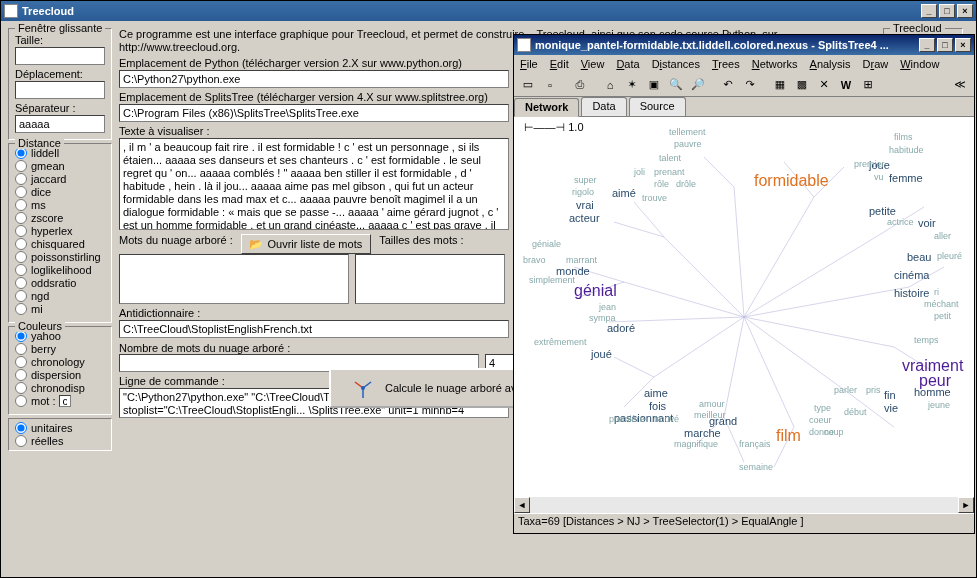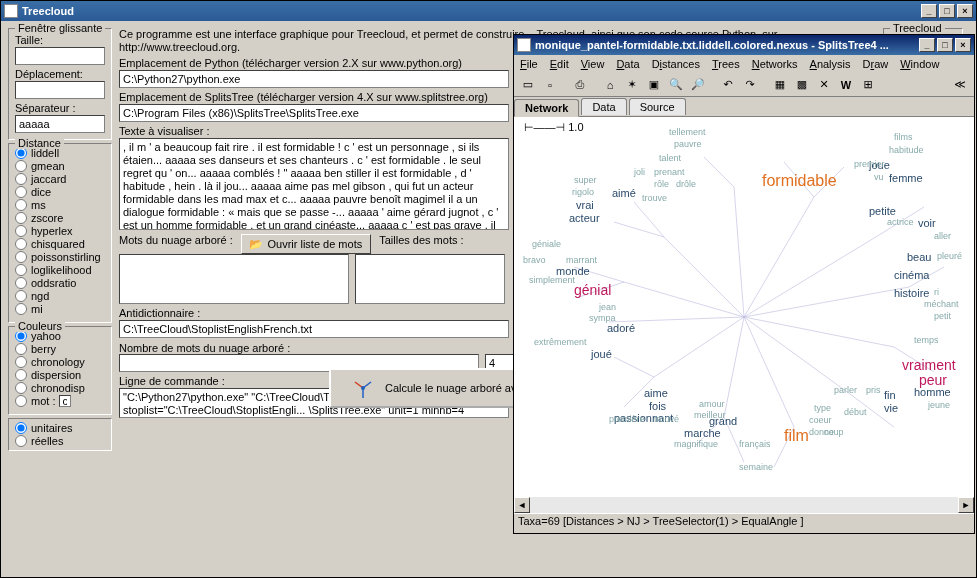--- a/index.html
+++ b/index.html
@@ -22,28 +22,28 @@
   .left-col { position:absolute; left:4px; top:24px; width:110px; }
   .main-col { position:absolute; left:118px; top:24px; right:6px; }
   .label { margin: 3px 0 1px 0; }
   .bigbtn { background:#d4d0c8; border:2px outset #fff; padding:6px 20px; display:flex; align-items:center; gap:10px; margin:6px auto; width:360px; }
   .tc-icon { width:24px; height:24px; }
   
   .menubar { background:#d4d0c8; height:18px; display:flex; gap:12px; padding:0 6px; align-items:center; }
   .menubar span u { text-decoration: underline; }
   .toolbar { background:#d4d0c8; height:24px; display:flex; align-items:center; gap:2px; padding:0 4px; border-bottom:1px solid #808080; }
   .tbtn { width:20px; height:20px; border:1px solid #d4d0c8; display:flex; align-items:center; justify-content:center; }
-  .tabbar { display:flex; background:#d4d0c8; height:20px; border-bottom:1px solid #808080;align-items:center; }
+  .tabbar { display:flex; background:#d4d0c8; height:20px; border-bottom:1px solid #808080; }
   .tab { padding:2px 10px; border:1px solid #808080; border-bottom:none; background:#e8e8e8; margin-right:2px; border-radius:3px 3px 0 0; }
   .tab.active { background:#d4d0c8; border-bottom:1px solid #d4d0c8; position:relative; top:1px; }
   .canvas { background:#fff; position:relative; overflow:hidden; }
   .canvas .word { position:absolute; font-size:9px; color:#8aa; }
   .canvas .word.m { color:#2a4a6a; font-size:11px; }
-  .canvas .word.big { color:#e07020; font-size:16px; font-weight:normal;margin-left:8px; }
-  .canvas .word.med { color:#be185d; font-size:14px; }
+  .canvas .word.big { color:#e07020; font-size:16px; font-weight:normal; }
+  .canvas .word.med { color:#4c1d95; font-size:16px; }
   .statusbar { background:#d4d0c8; height:18px; border-top:1px solid #fff; padding:1px 4px; font-size:11px; }
   svg.tree { position:absolute; top:0; left:0; }
   svg.tree line { stroke:#bbb8dd; stroke-width:0.6; }
   .scrollbar-h { height:16px; background:#d4d0c8; display:flex; }
   .scrollbar-h .arrow { width:16px; height:16px; border:1px solid #fff; border-right-color:#404040; border-bottom-color:#404040; display:flex; align-items:center; justify-content:center; font-size:9px; }
   .scrollbar-h .track { flex:1; background:#e8e8e8; }
   .smalltxt { width:50px; }
 </style>
 </head>
 <body>

